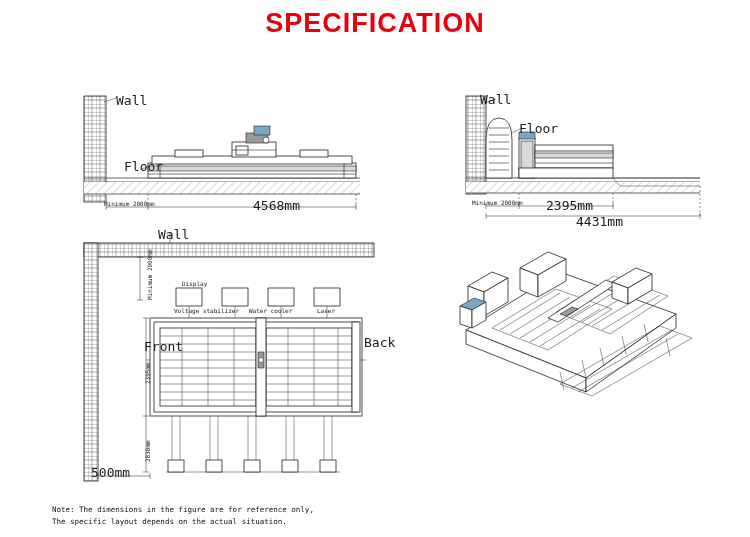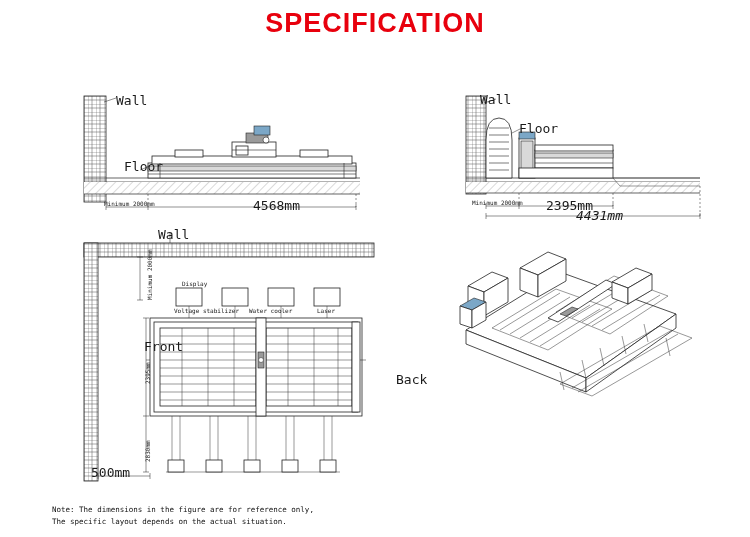--- a/index.html
+++ b/index.html
@@ -301,30 +301,30 @@
 
   <div class="lbl s8" style="left:116px;top:94px;">Wall</div>
   <div class="lbl s7" style="left:124px;top:160px;">Floor</div>
   <div class="lbl" style="left:104px;top:201px;">Minimum 2000mm</div>
   <div class="lbl s7" style="left:228px;top:199px;margin-left:25px;">4568mm</div>
 
   <div class="lbl s8" style="left:480px;top:93px;">Wall</div>
   <div class="lbl s7" style="left:519px;top:122px;">Floor</div>
   <div class="lbl" style="left:472px;top:200px;">Minimum 2000mm</div>
   <div class="lbl s7" style="left:546px;top:199px;">2395mm</div>
-  <div class="lbl s7" style="left:576px;top:209px;font-style:italic;">4431mm</div>
+  <div class="lbl s7" style="left:576px;top:215px;">4431mm</div>
 
   <div class="lbl s8" style="left:158px;top:228px;">Wall</div>
   <div class="lbl vert" style="left:147px;top:300px;">Minimum 2000mm</div>
   <div class="lbl" style="left:182px;top:281px;">Display</div>
   <div class="lbl" style="left:174px;top:308px;">Voltage stabilizer</div>
   <div class="lbl" style="left:249px;top:308px;">Water cooler</div>
   <div class="lbl" style="left:317px;top:308px;">Laser</div>
   <div class="lbl vert" style="left:145px;top:384px;">2395mm</div>
   <div class="lbl vert" style="left:145px;top:462px;">2830mm</div>
   <div class="lbl s7" style="left:91px;top:466px;">500mm</div>
   <div class="lbl s8" style="left:112px;top:340px;padding-left:32px;">Front</div>
-  <div class="lbl s8" style="left:364px;top:373px;margin-left:32px;">Back</div>
+  <div class="lbl s8" style="left:364px;top:336px;">Back</div>
 
   <div class="note"><span>Note: The dimensions in the figure are for reference only,</span>
 <span>The specific layout depends on the actual situation.</span></div>
 
 </div>
 
 </body></html>

